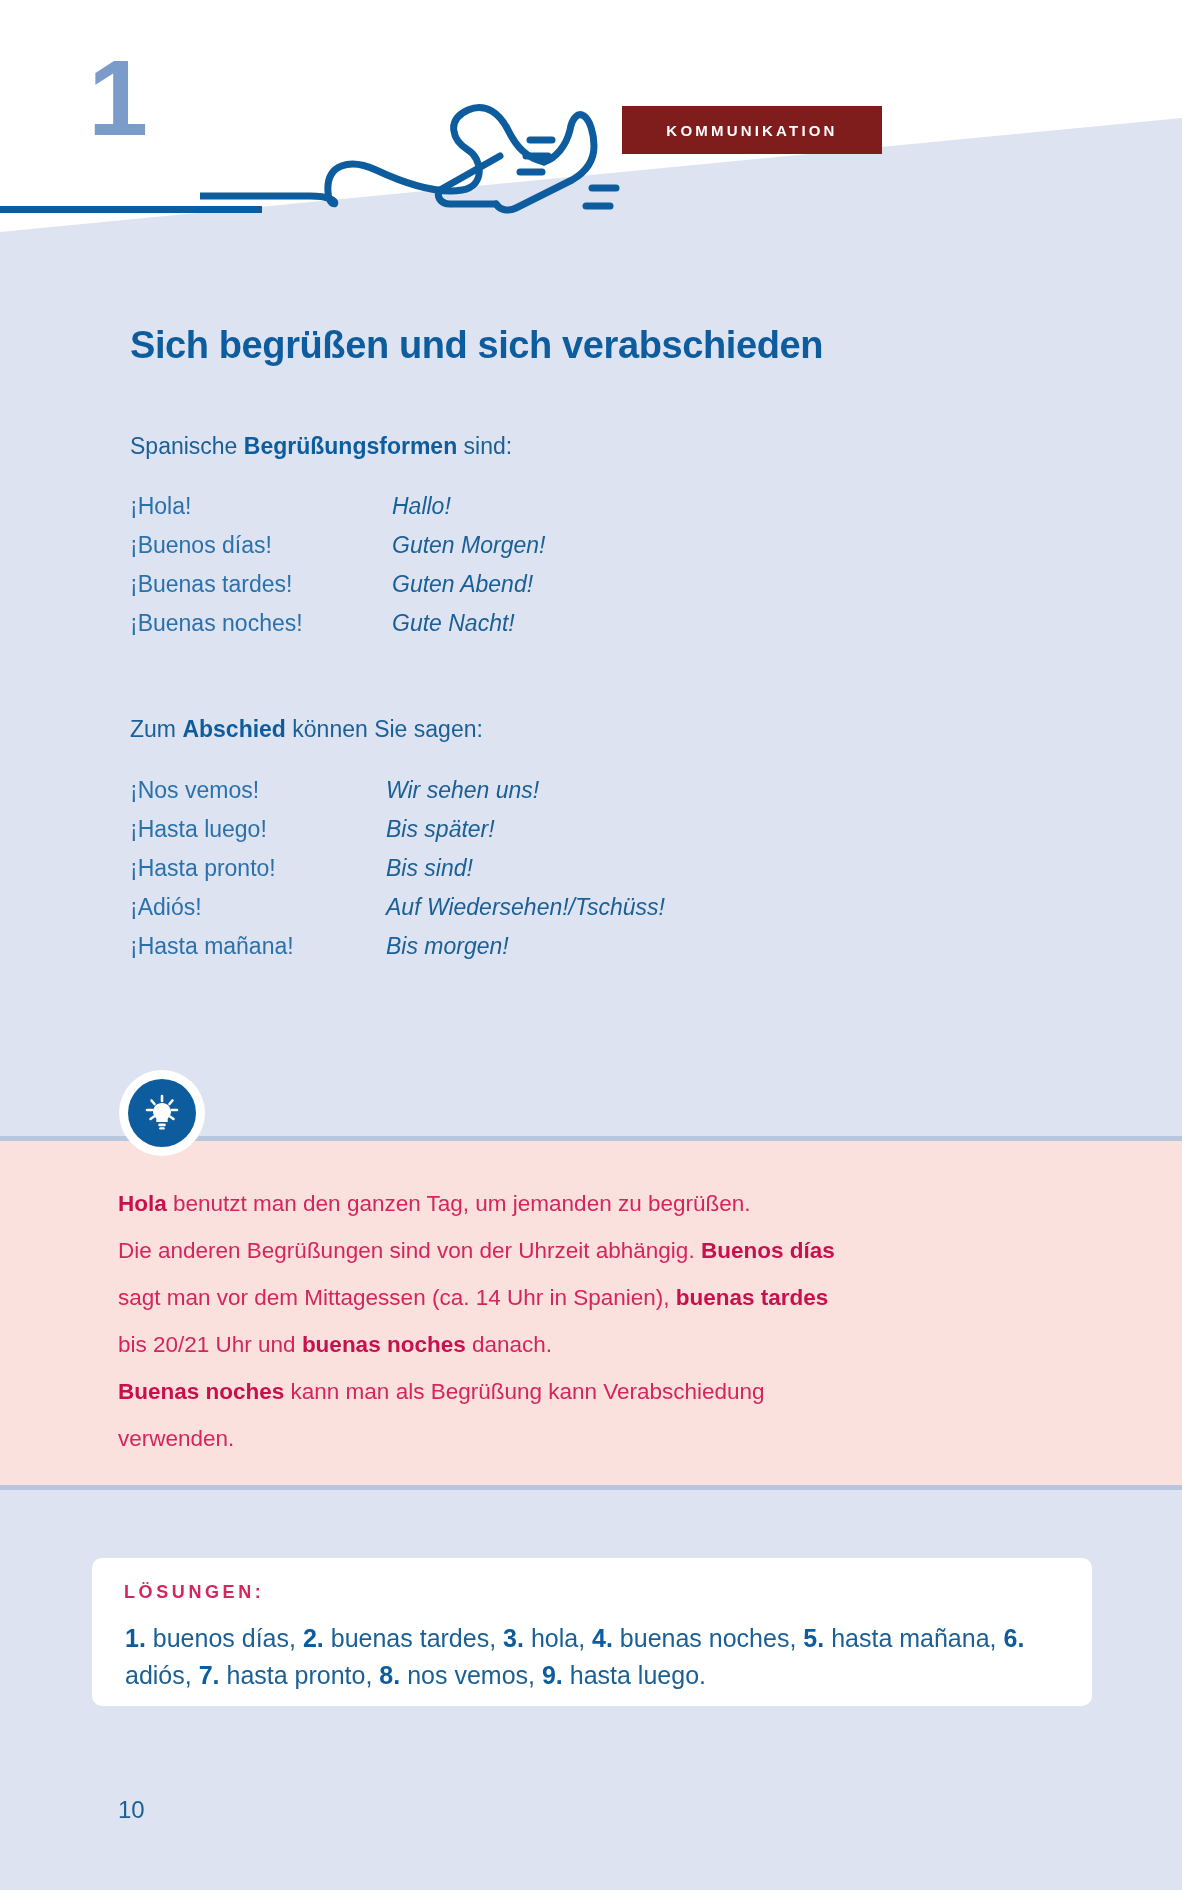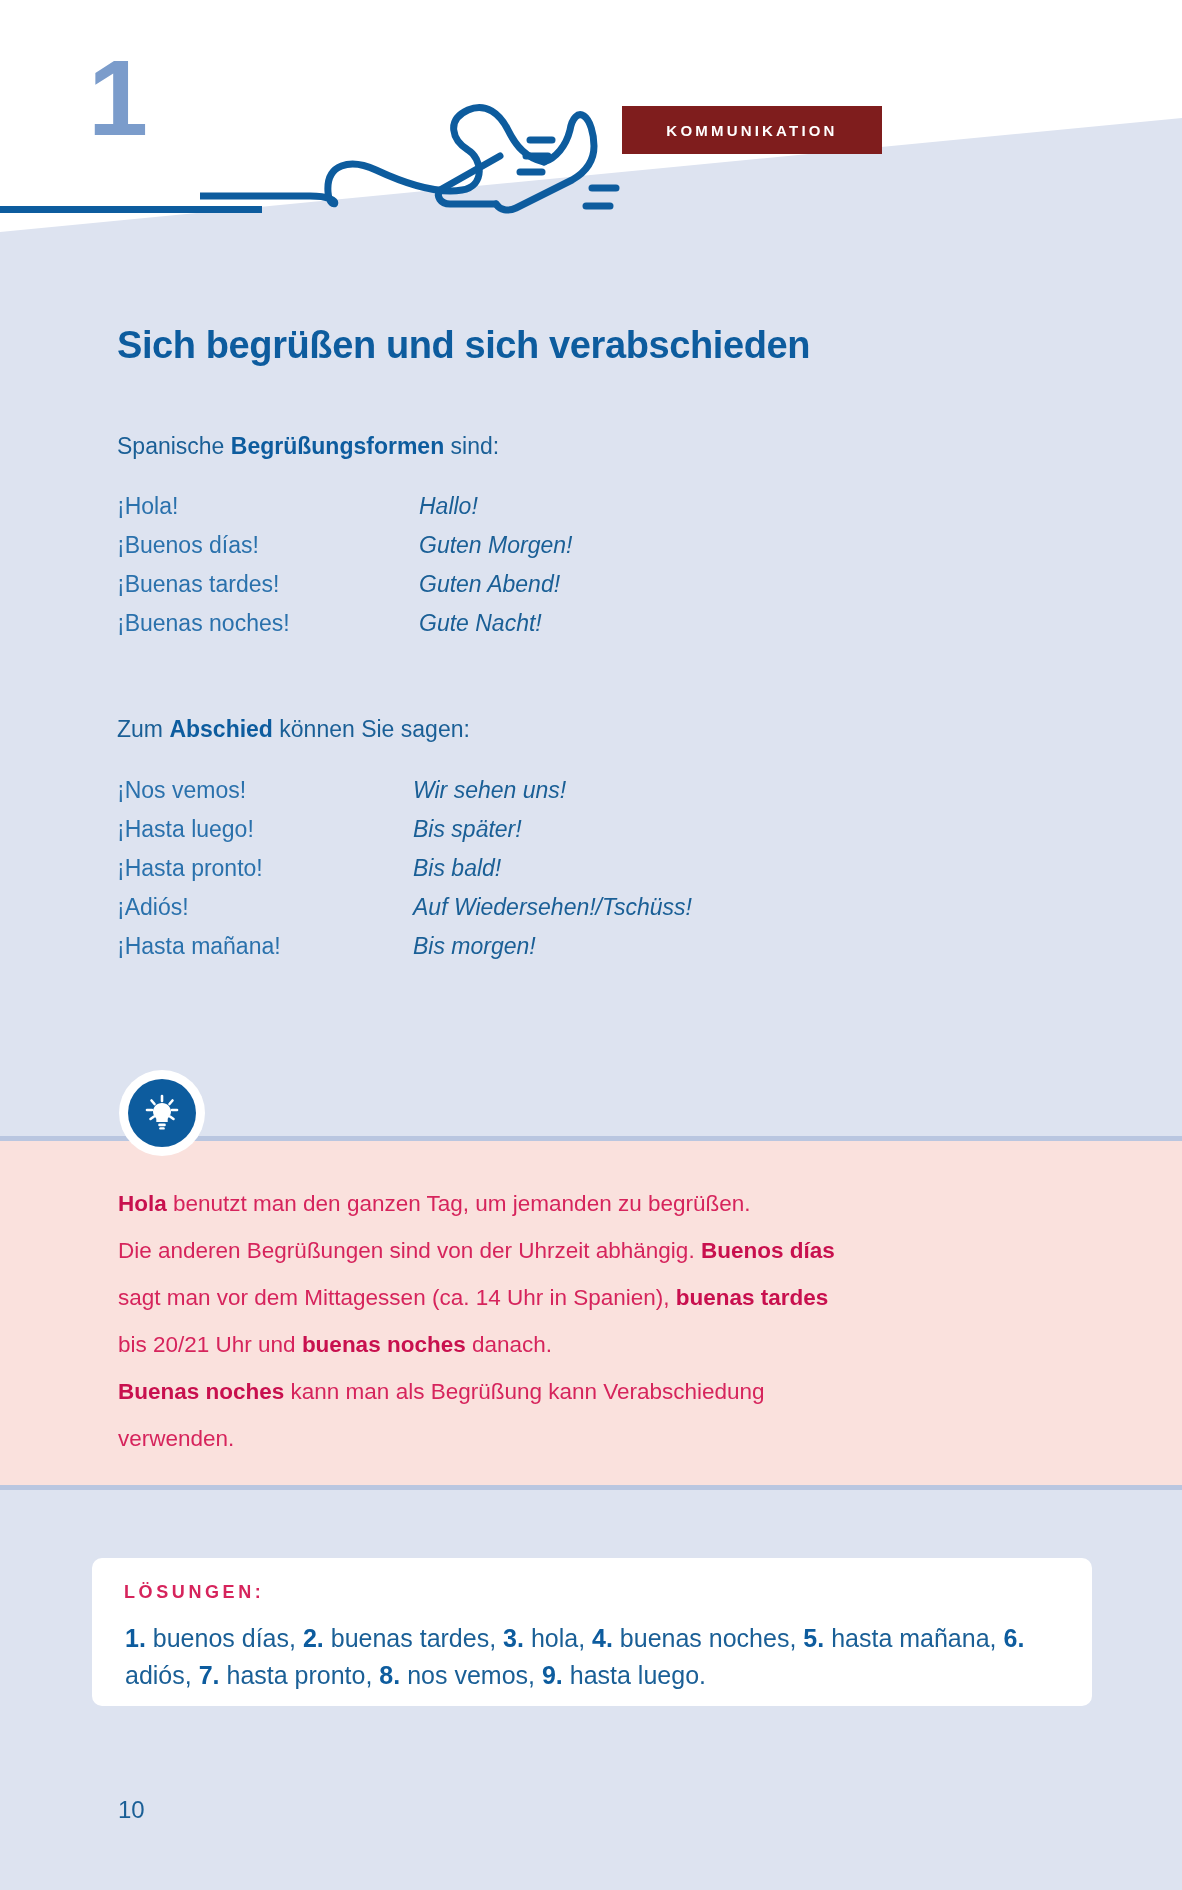--- a/index.html
+++ b/index.html
@@ -81,21 +81,21 @@
     position: absolute;
     left: 200px;
     top: 84px;
     width: 420px;
     height: 130px;
   }
 
   
   .body-area {
     position: absolute;
-    left: 3px;
+    left: 16px;
     top: 180px;
     width: 972px;
     height: 960px;
   }
   .page-title {
     position: absolute;
     left: 114px;
     top: 144px;
     font-size: 38px;
     font-weight: bold;
@@ -117,21 +117,20 @@
   .vocab {
     position: absolute;
     left: 114px;
   }
   .vocab-1 { top: 313px; }
   .vocab-2 { top: 597px; }
   .vocab-row {
     display: flex;
     height: 39px;
     align-items: flex-start;
-    gap: 40px;
   }
   .vocab .es {
     width: 256px;
     font-size: 23px;
     color: #2a71ac;
     white-space: nowrap;
   }
   .vocab .de {
     font-size: 23px;
     font-style: italic;
@@ -311,21 +310,21 @@
       <div class="vocab-row">
         <div class="es">¡Nos vemos!</div>
         <div class="de">Wir sehen uns!</div>
       </div>
       <div class="vocab-row">
         <div class="es">¡Hasta luego!</div>
         <div class="de">Bis später!</div>
       </div>
       <div class="vocab-row">
         <div class="es">¡Hasta pronto!</div>
-        <div class="de">Bis bald!</div>
+        <div class="de">Bis sind!</div>
       </div>
       <div class="vocab-row">
         <div class="es">¡Adiós!</div>
         <div class="de">Auf Wiedersehen!/Tschüss!</div>
       </div>
       <div class="vocab-row">
         <div class="es">¡Hasta mañana!</div>
         <div class="de">Bis morgen!</div>
       </div>
     </div>

